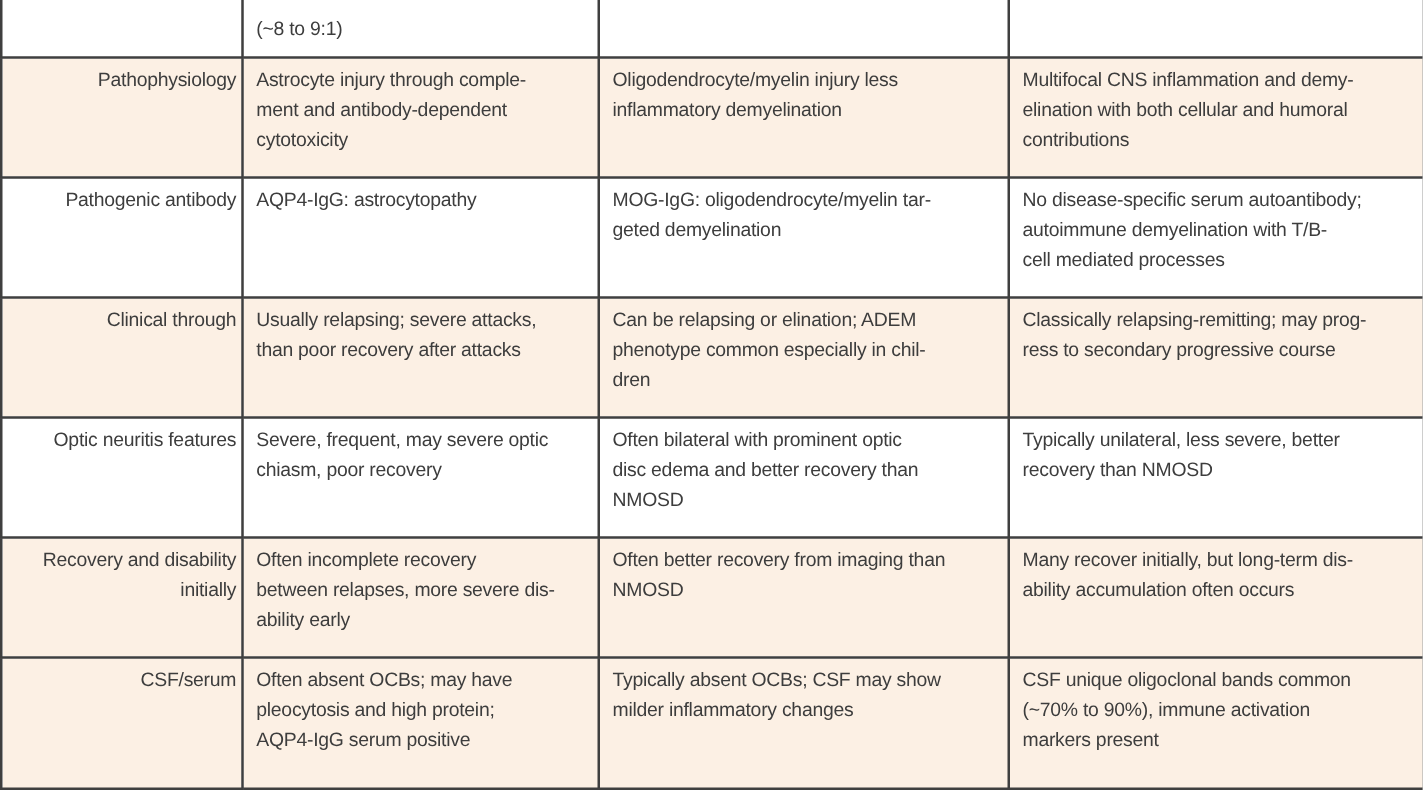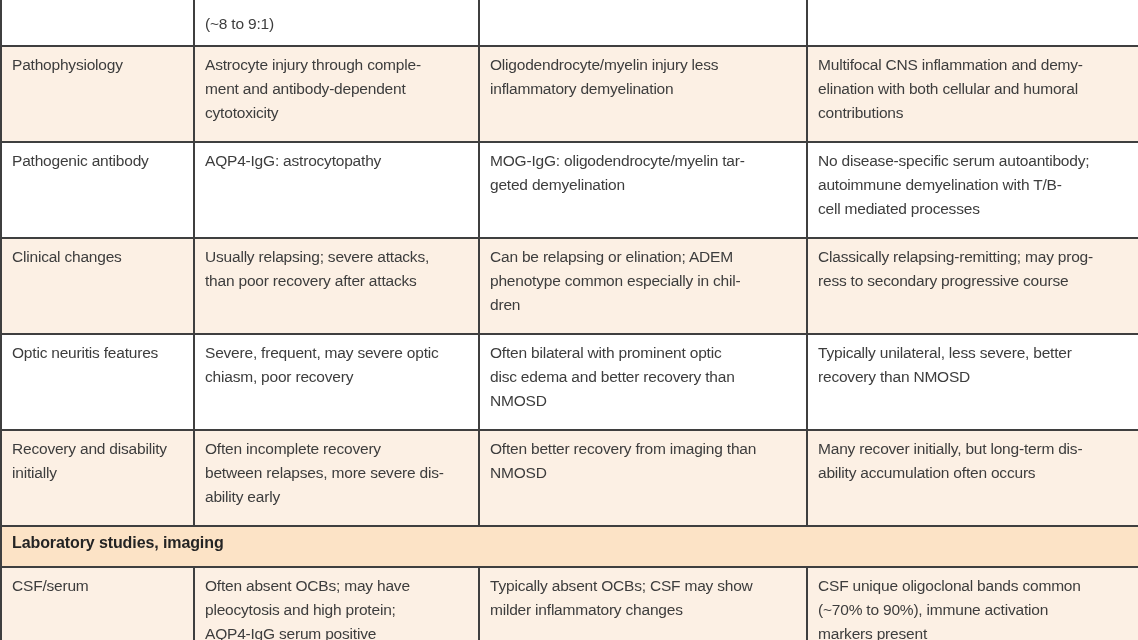--- a/index.html
+++ b/index.html
@@ -39,21 +39,21 @@
   tr.section td {
     height: 31px;
     padding-top: 4px;
     background: #fce3c6;
     color: #242424;
     font-weight: bold;
     font-size: 16px;
     letter-spacing: -0.1px;
   }
   tr.tall td { height: 93px; }
-  td.label-cell { color: #3d3d3d; }
+  td.label-cell { color: #3d3d3d; text-align: right; }
 </style>
 </head>
 <body>
 
 <table class="cmp">
   <colgroup>
     <col style="width:193px">
     <col style="width:285px">
     <col style="width:328px">
     <col style="width:332px">
@@ -83,21 +83,21 @@
     <td class="label-cell">Pathogenic antibody</td>
     <td>AQP4-IgG: astrocytopathy</td>
     <td>MOG-IgG: oligodendrocyte/myelin tar-
 geted demyelination</td>
     <td>No disease-specific serum autoantibody;
 autoimmune demyelination with T/B-
 cell mediated processes</td>
   </tr>
 
   <tr class="data shade-peach">
-    <td class="label-cell">Clinical changes</td>
+    <td class="label-cell">Clinical through</td>
     <td>Usually relapsing; severe attacks,
 than poor recovery after attacks</td>
     <td>Can be relapsing or elination; ADEM
 phenotype common especially in chil-
 dren</td>
     <td>Classically relapsing-remitting; may prog-
 ress to secondary progressive course</td>
   </tr>
 
   <tr class="data shade-white">
@@ -116,23 +116,20 @@
 initially</td>
     <td>Often incomplete recovery
 between relapses, more severe dis-
 ability early</td>
     <td>Often better recovery from imaging than
 NMOSD</td>
     <td>Many recover initially, but long-term dis-
 ability accumulation often occurs</td>
   </tr>
 
-  <tr class="section">
-    <td colspan="4">Laboratory studies, imaging</td>
-  </tr>
 
   <tr class="data tall shade-peach">
     <td class="label-cell">CSF/serum</td>
     <td>Often absent OCBs; may have
 pleocytosis and high protein;
 AQP4-IgG serum positive</td>
     <td>Typically absent OCBs; CSF may show
 milder inflammatory changes</td>
     <td>CSF unique oligoclonal bands common
 (~70% to 90%), immune activation

